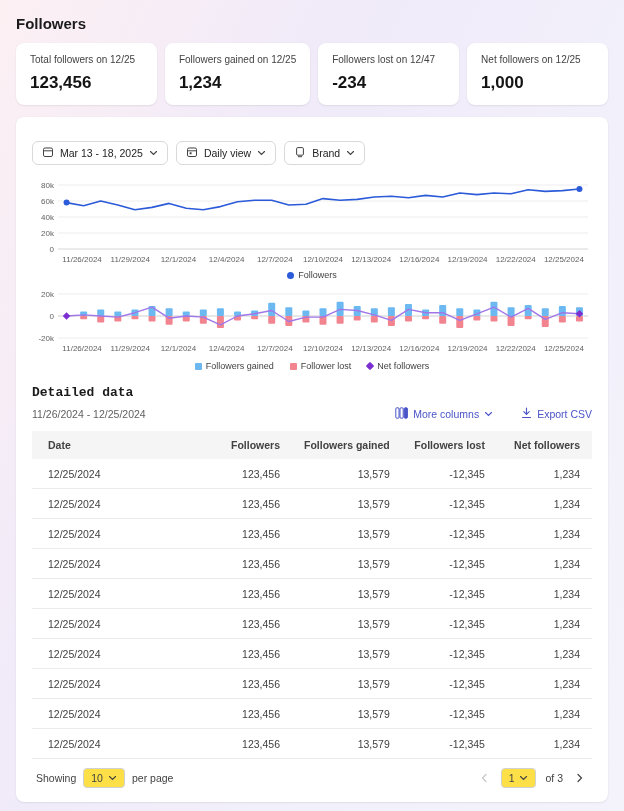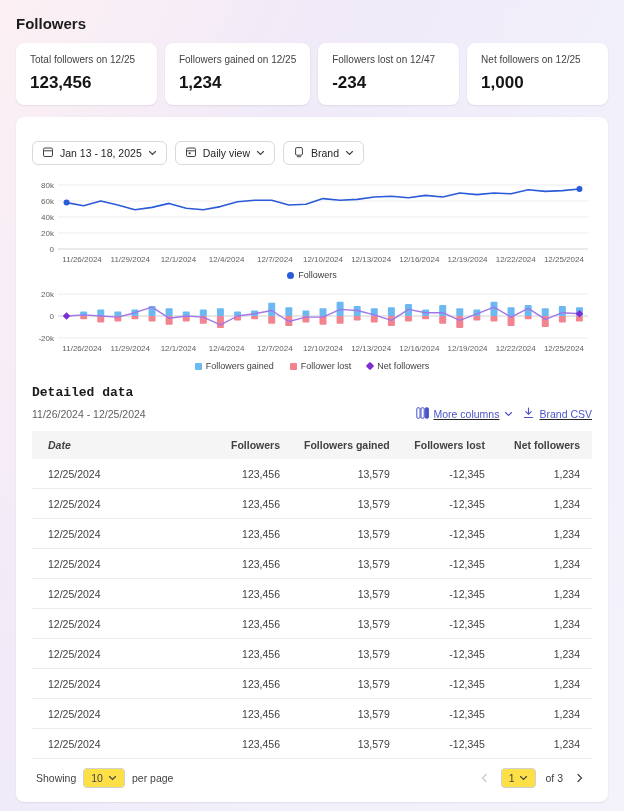--- a/index.html
+++ b/index.html
@@ -26,26 +26,26 @@
   svg text.tick { font-size: 8px; fill: #616161; }
   .legend-row { display: flex; justify-content: center; align-items: center; gap: 16px;
     margin: 1px 0 4px; font-size: 9px; color: #424242; }
   .legend-item { display: flex; align-items: center; gap: 4px; }
   .marker-circle { width: 7px; height: 7px; border-radius: 50%; }
   .marker-square { width: 7px; height: 7px; border-radius: 1px; }
   .marker-diamond { width: 6px; height: 6px; transform: rotate(45deg); border-radius: 1px; }
   .detail-title { margin-top: 14px; font-family: Liberation Mono, monospace; }
   .sub-row { display: flex; justify-content: space-between; align-items: center; margin-top: 7px; }
   .range-text { font-size: 10.5px; color: #616161; }
-  .link-actions { display: flex; align-items: center; gap: 10px; text-decoration: underline; }
+  .link-actions { display: flex; align-items: center; gap: 28px; }
   .link { display: inline-flex; align-items: center; gap: 5px; font-size: 10.5px; color: #4a54c8; cursor: pointer; }
   table { width: 100%; border-collapse: collapse; margin-top: 10px; font-size: 10.5px; }
   thead th { background: #f5f5f5; font-weight: 600; color: #424242; text-align: right;
     padding: 8px 12px; white-space: nowrap; }
-  thead th:first-child { text-align: left; padding-left: 16px; font-style: italic; }
+  thead th:first-child { text-align: left; padding-left: 16px; }
   tbody td { text-align: right; padding: 8.5px 12px; border-bottom: 1px solid #ececec; color: #424242; }
   tbody td:first-child { text-align: left; padding-left: 16px; }
   .table-footer { display: flex; justify-content: space-between; align-items: flex-end;
     padding: 9px 4px 4px; font-size: 10.5px; color: #424242; }
   .footer-left, .pager { display: flex; align-items: center; }
   .select-box { display: inline-flex; align-items: center; gap: 5px; border: 1px solid #d1d1d1;
     border-radius: 4px; padding: 3px 7px; margin: 0 7px; background: #fde047; cursor: pointer; font-size: 10.5px; }
   .pager { gap: 9px; }
   .chev-btn { display: inline-flex; align-items: center; justify-content: center; width: 16px; height: 16px; cursor: pointer; }
   .chev-btn.disabled { cursor: default; }
@@ -78,21 +78,21 @@
 
 
   <div class="chips">
     <div class="chip">
       <span>
         <svg width="12" height="12" viewBox="0 0 12 12">
             <rect x="1.5" y="2" width="9" height="8.5" rx="1.4" fill="none" stroke="#424242" stroke-width="1"></rect>
             <line x1="1.5" y1="4.8" x2="10.5" y2="4.8" stroke="#424242" stroke-width="1"></line>
           </svg>
       </span>
-      <span>Jan 13 - 18, 2025</span>
+      <span>Mar 13 - 18, 2025</span>
       <span>
         <svg width="9" height="8" viewBox="0 0 9 8">
             <path d="M1.5 2.5 L4.5 5.5 L7.5 2.5" fill="none" stroke="#424242" stroke-width="1.1" stroke-linecap="round"></path>
           </svg>
       </span>
     </div>
     <div class="chip">
       <span>
         <svg width="12" height="12" viewBox="0 0 12 12">
             <rect x="1.5" y="2" width="9" height="8.5" rx="1.4" fill="none" stroke="#424242" stroke-width="1"></rect>
@@ -276,21 +276,21 @@
               <path d="M1.5 2.5 L4.5 5.5 L7.5 2.5" fill="none" stroke="#4a54c8" stroke-width="1.1" stroke-linecap="round"></path>
             </svg>
         </span>
       </span>
       <span class="link">
         <span>
           <svg width="11" height="12" viewBox="0 0 11 12">
               <path d="M5.5 1 v6 M2.8 4.7 L5.5 7.4 L8.2 4.7 M1.5 10.5 h8" fill="none" stroke="#4a54c8" stroke-width="1.1" stroke-linecap="round" stroke-linejoin="round"></path>
             </svg>
         </span>
-        <span>Brand CSV</span>
+        <span>Export CSV</span>
       </span>
     </div>
   </div>
 
   <table>
     <colgroup>
         <col style="width:31%">
         <col style="width:16%">
         <col style="width:19%">
         <col style="width:17%">

